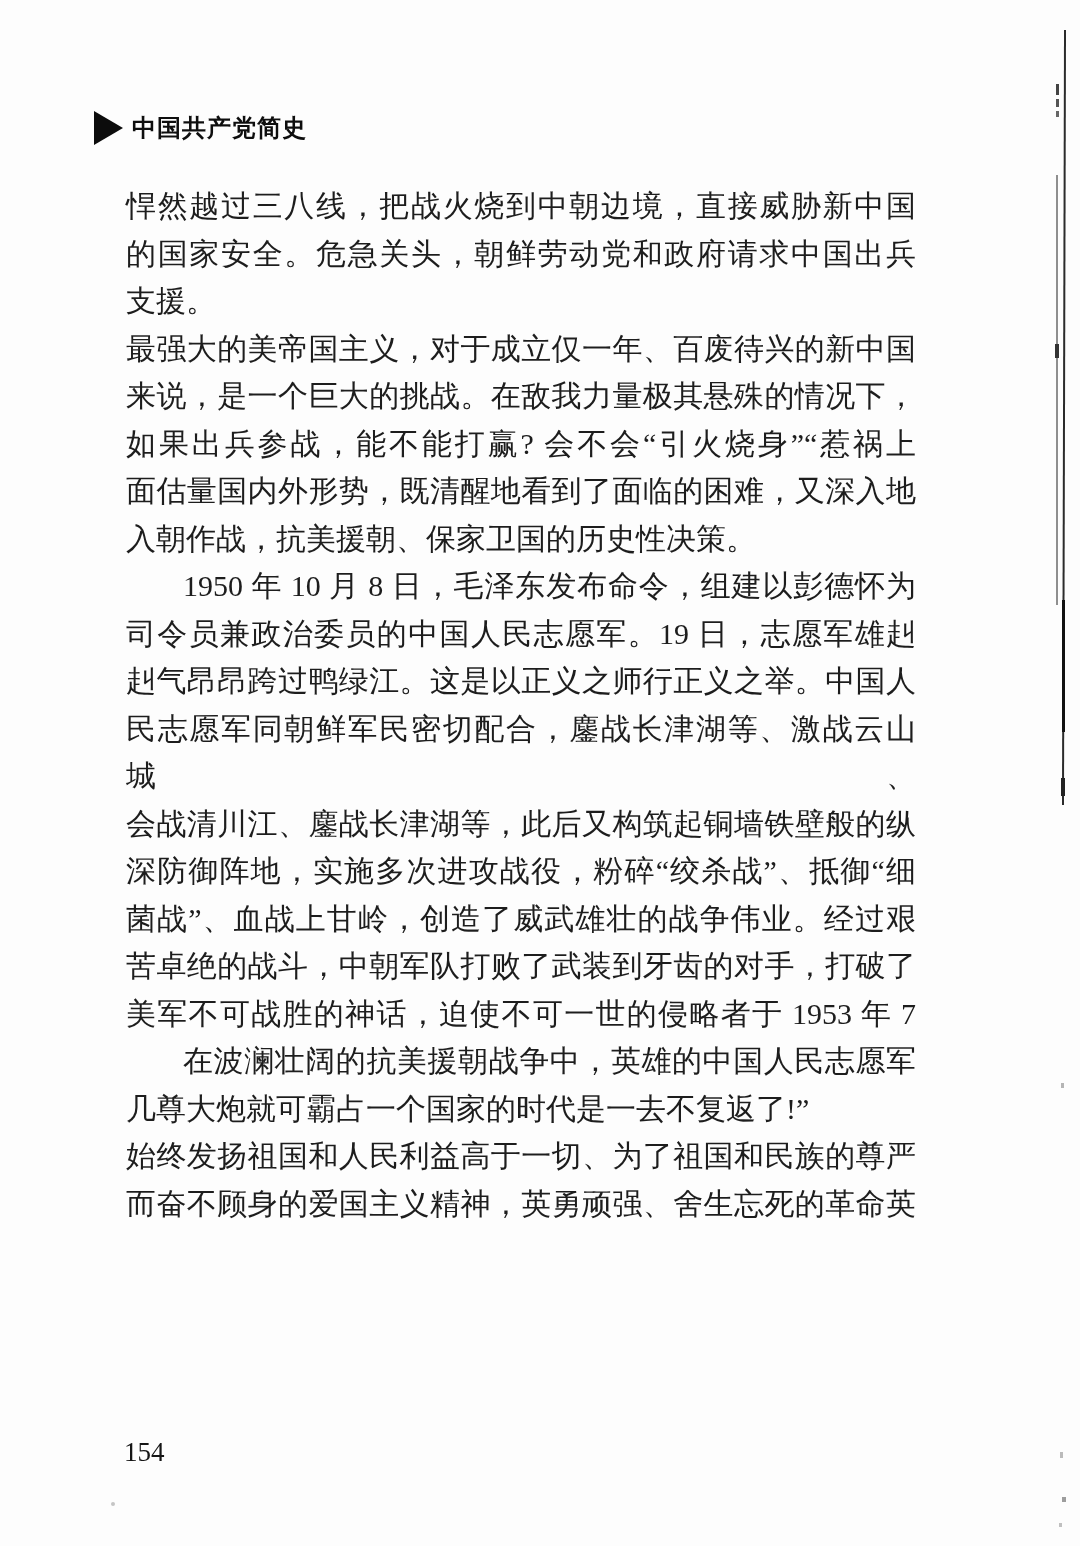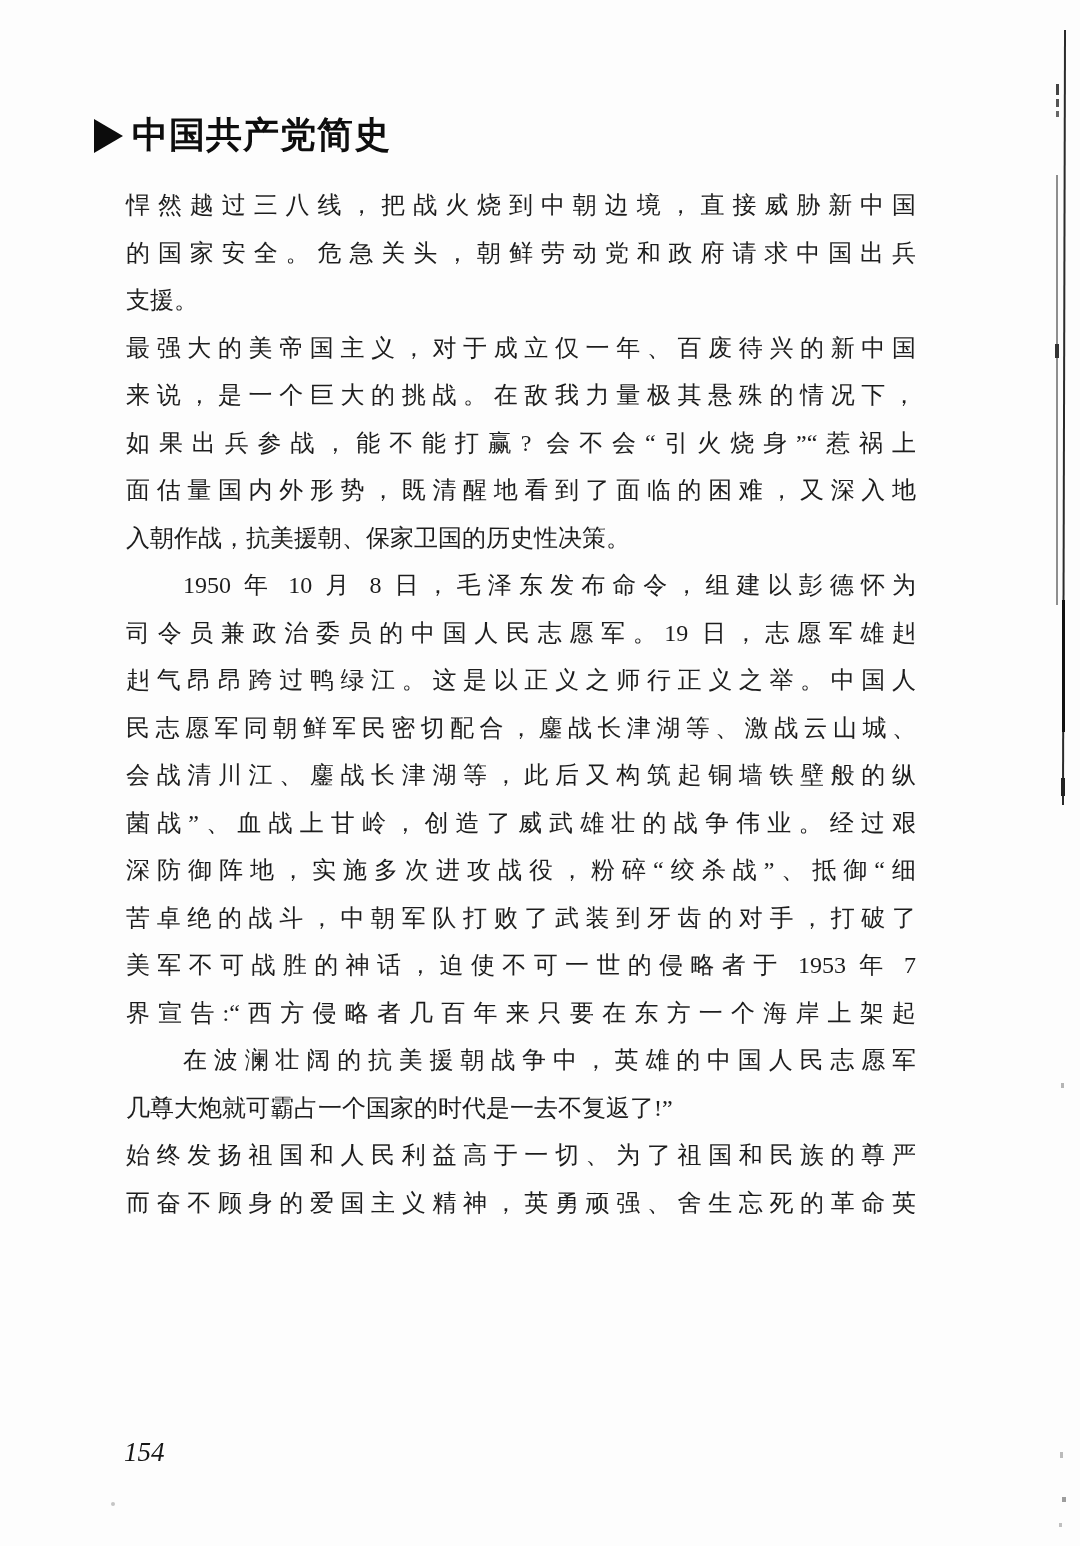--- a/index.html
+++ b/index.html
@@ -23,47 +23,46 @@
   }
   .tri {
     width: 0; height: 0;
     border-top: 17px solid transparent;
     border-bottom: 17px solid transparent;
     border-left: 29px solid #0c0c0c;
   }
   .htitle {
     font-family: "Liberation Sans", "DejaVu Sans", sans-serif;
     font-weight: bold;
-    font-size: 36px;
+    font-size: 24px;
     letter-spacing: 1px;
     color: #0e0e0e;
     white-space: nowrap;
   }
   
   .body {
     position: absolute;
     left: 126px;
     top: 182px;
     width: 790px;
-    font-size: 24px;
+    font-size: 30px;
     line-height: 47.5px;
     text-align: justify;
   }
   .line { text-align: justify; }
   .line.fill { text-align-last: justify; }
   .line.endline { text-align-last: left; }
   .line.indent { text-indent: 57px; }
   
   .pagenum {
     position: absolute;
     left: 124px;
     top: 1437px;
     font-size: 27px;
     color: #161616;
-    font-style: italic;
   }
   
   .art { position: absolute; }
   .a-line-main   { left: 1063px; top: 30px;  width: 2px; height: 775px; background: #2b2b2b; transform: rotate(0.15deg); }
   .a-line-thick  { left: 1062px; top: 600px; width: 3px; height: 132px; background: #111; }
   .a-line-gray   { left: 1056px; top: 175px; width: 2px; height: 430px; background: #8f8f8f; }
   .a-dash1 { left: 1056px; top: 84px;  width: 3px; height: 11px; background: #444; }
   .a-dash2 { left: 1056px; top: 99px;  width: 3px; height: 8px;  background: #555; }
   .a-dash3 { left: 1056px; top: 111px; width: 3px; height: 6px;  background: #666; }
   .a-blob1 { left: 1055px; top: 344px; width: 4px; height: 14px; background: #333; }
@@ -91,25 +90,24 @@
       <div class="line fill">最强大的美帝国主义，对于成立仅一年、百废待兴的新中国</div>
       <div class="line fill">来说，是一个巨大的挑战。在敌我力量极其悬殊的情况下，</div>
       <div class="line fill">如果出兵参战，能不能打赢? 会不会“引火烧身”“惹祸上</div>
       <div class="line fill">面估量国内外形势，既清醒地看到了面临的困难，又深入地</div>
       <div class="line endline">入朝作战，抗美援朝、保家卫国的历史性决策。</div>
       <div class="line fill indent">1950 年 10 月 8 日，毛泽东发布命令，组建以彭德怀为</div>
       <div class="line fill">司令员兼政治委员的中国人民志愿军。19 日，志愿军雄赳</div>
       <div class="line fill">赳气昂昂跨过鸭绿江。这是以正义之师行正义之举。中国人</div>
       <div class="line fill">民志愿军同朝鲜军民密切配合，鏖战长津湖等、激战云山城、</div>
       <div class="line fill">会战清川江、鏖战长津湖等，此后又构筑起铜墙铁壁般的纵</div>
+      <div class="line fill">深防御阵地，实施多次进攻战役，粉碎“绞杀战”、抵御“细</div>
       <div class="line fill">菌战”、血战上甘岭，创造了威武雄壮的战争伟业。经过艰</div>
-      <div class="line fill">深防御阵地，实施多次进攻战役，粉碎“绞杀战”、抵御“细</div>
       <div class="line fill">苦卓绝的战斗，中朝军队打败了武装到牙齿的对手，打破了</div>
       <div class="line fill">美军不可战胜的神话，迫使不可一世的侵略者于 1953 年 7</div>
-      <div class="line fill">界宣告:“西方侵略者几百年来只要在东方一个海岸上架起</div>
       <div class="line fill indent">在波澜壮阔的抗美援朝战争中，英雄的中国人民志愿军</div>
       <div class="line endline">几尊大炮就可霸占一个国家的时代是一去不复返了!”</div>
       <div class="line fill">始终发扬祖国和人民利益高于一切、为了祖国和民族的尊严</div>
       <div class="line fill">而奋不顾身的爱国主义精神，英勇顽强、舍生忘死的革命英</div>
     </div>
 
   <div class="pagenum">154</div>
 
   <div class="art a-line-main"></div>
   <div class="art a-line-thick"></div>

